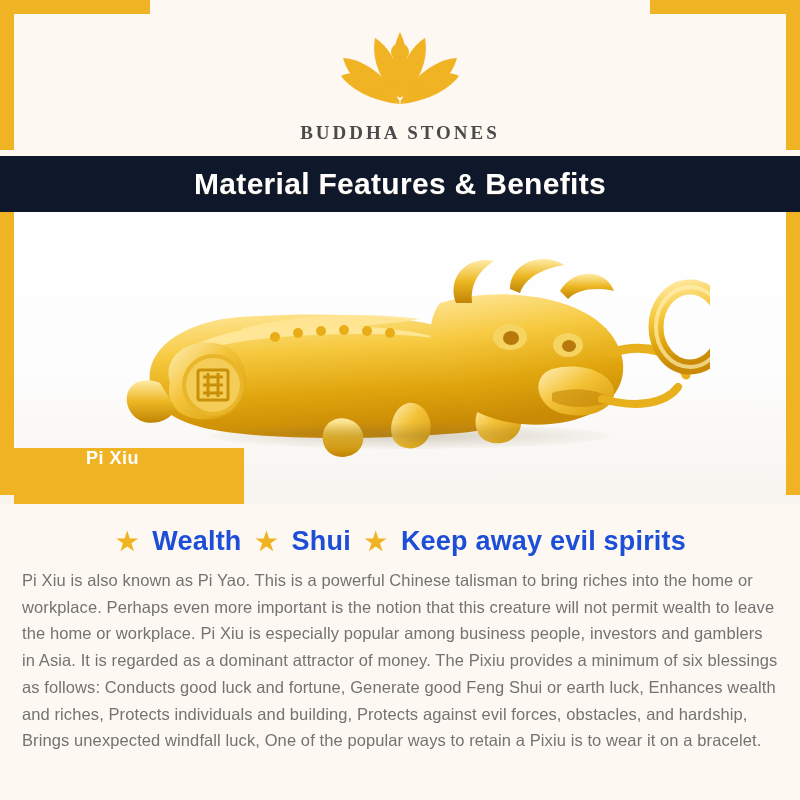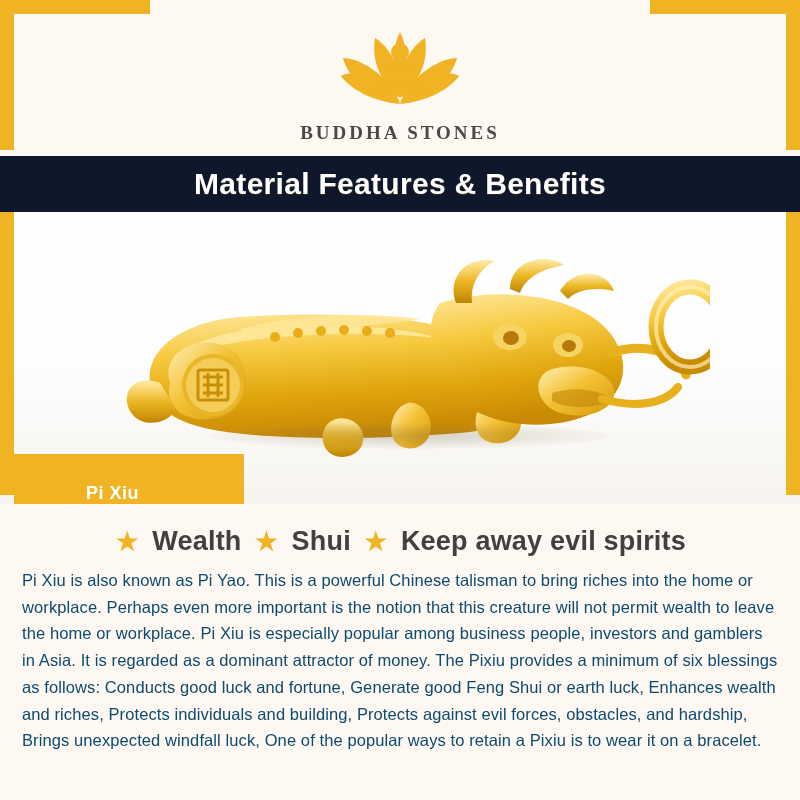--- a/index.html
+++ b/index.html
@@ -125,24 +125,24 @@
     background: radial-gradient(ellipse at center, rgba(120,100,60,0.28) 0%, rgba(180,160,120,0.05) 70%, rgba(255,255,255,0) 100%);
     border-radius: 50%;
   }
 
   
   .caption-tab {
     position: absolute;
     left: 14px;
     bottom: 0;
     width: 230px;
-    height: 50px;
+    height: 56px;
     background: #f0b323;
     display: flex;
-    align-items: flex-end;
+    align-items: flex-start;
     z-index: 7;
   }
   .caption-text {
     color: #ffffff;
     font-size: 18px;
     font-weight: bold;
     padding-left: 72px;
     letter-spacing: 0.5px;
   }
 
@@ -159,27 +159,27 @@
     font-weight: bold;
     margin: 4px 0 10px 0;
     letter-spacing: 0.2px;
   }
   .benefits-line .star {
     color: #f0b323;
     font-size: 25px;
     padding: 0 4px;
   }
   .benefits-line .word {
-    color: #404040;
+    color: #1d4ed8;
     padding: 0 2px;
   }
   .desc {
     font-size: 16.5px;
     line-height: 1.62;
-    color: #0c4a6e;
+    color: #737373;
     text-align: left;
     letter-spacing: 0.1px;
   }
 </style>
 </head>
 <body>
 
 <div class="page">
 
   <div class="corner corner-tl"></div>

